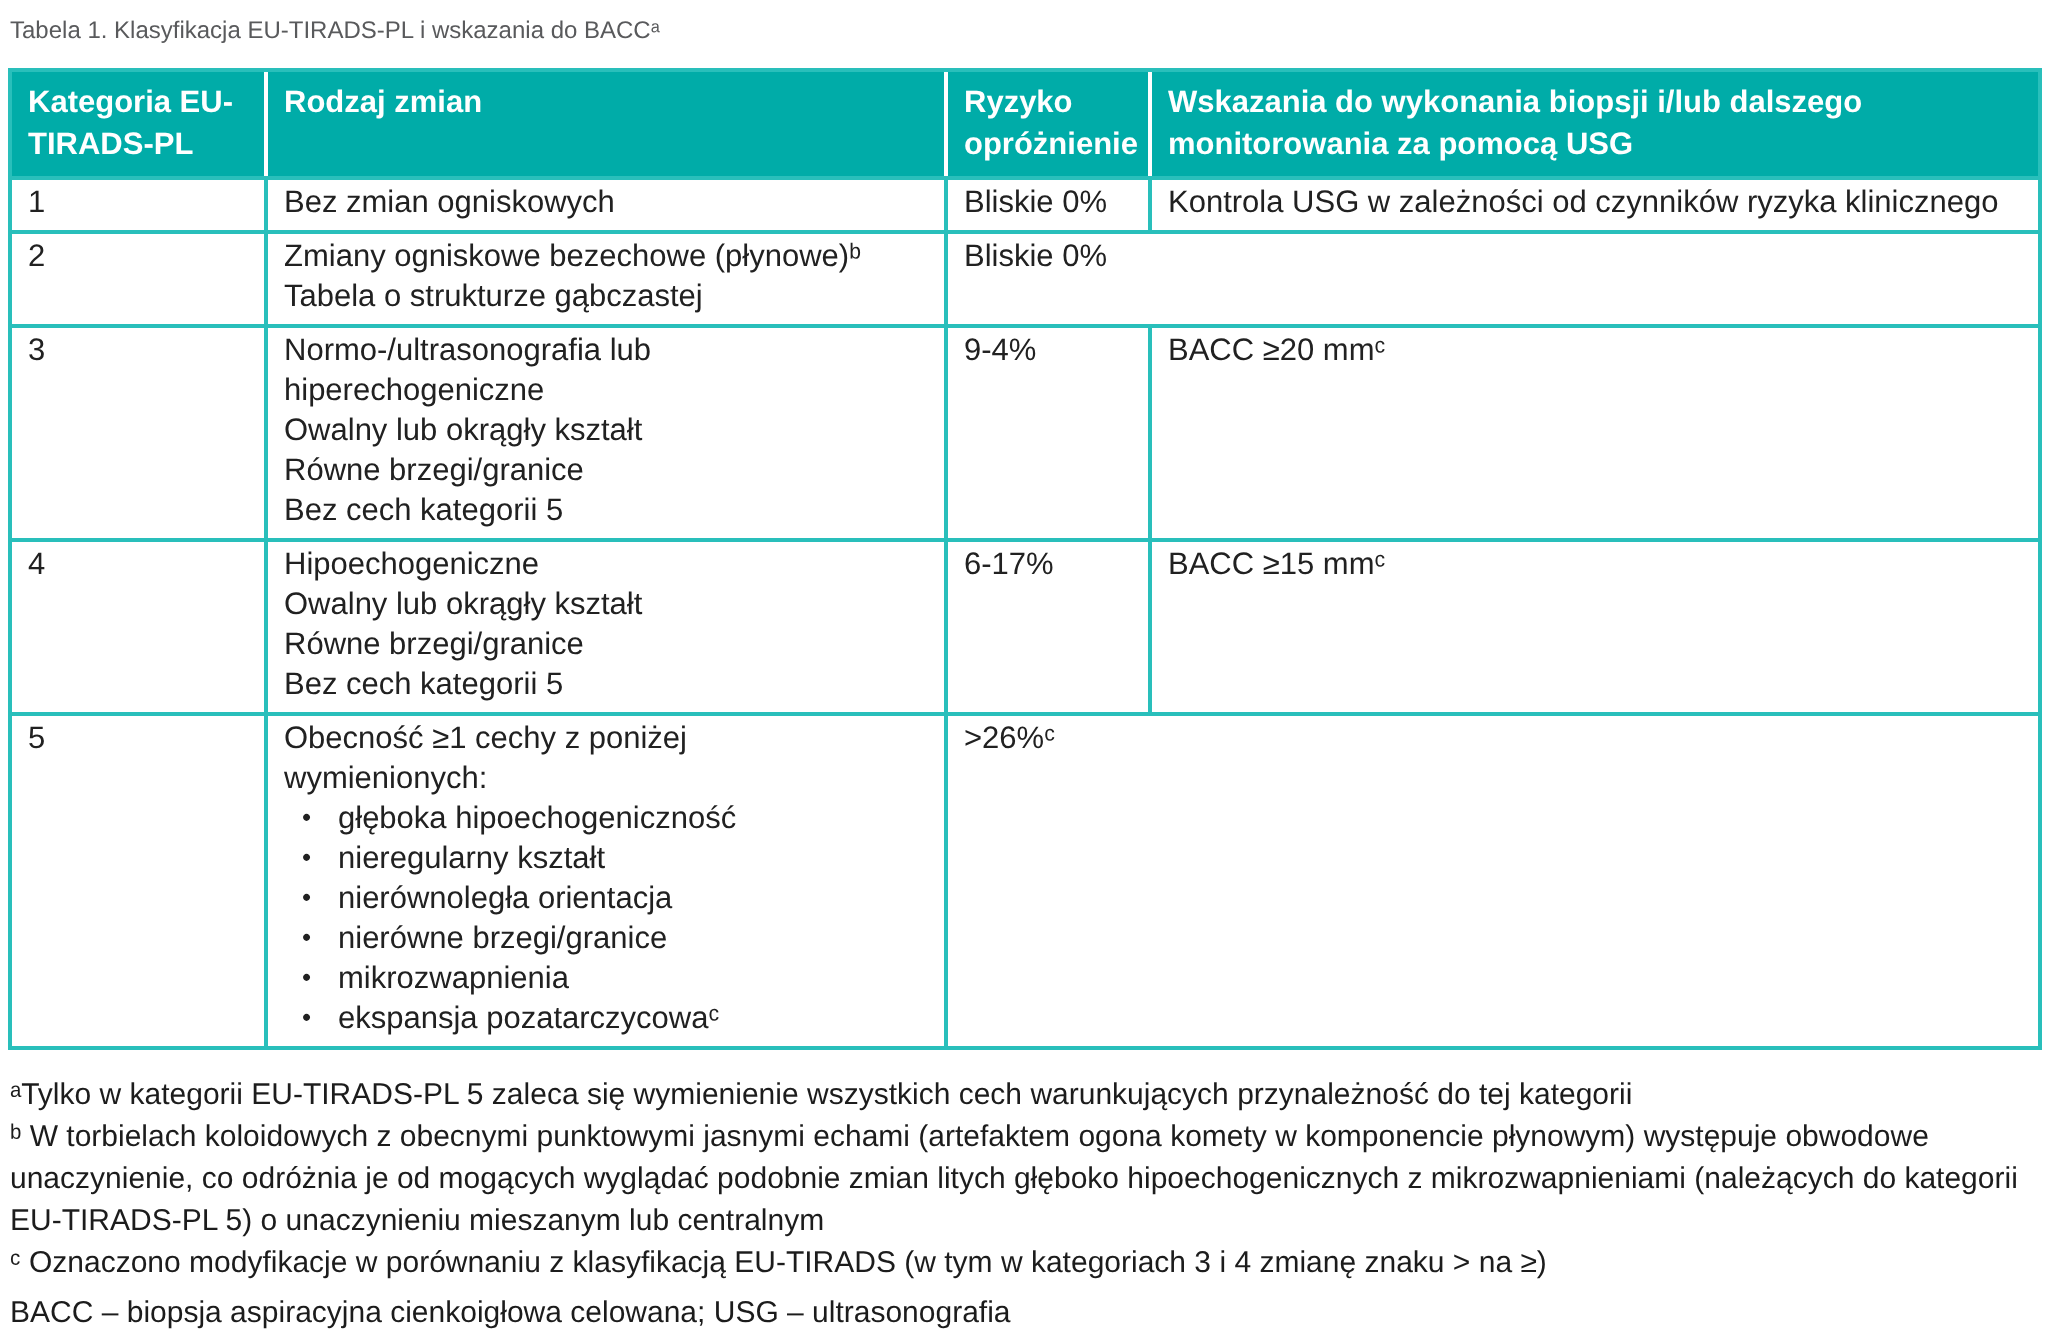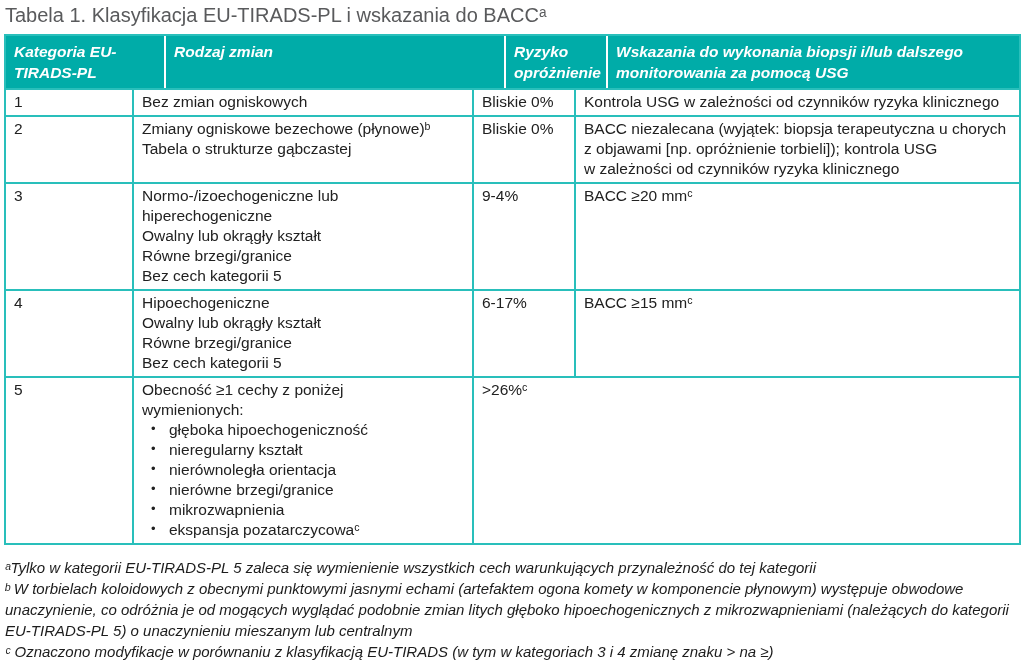--- a/index.html
+++ b/index.html
@@ -2,41 +2,41 @@
 <html lang="pl"><head>
 <meta charset="utf-8">
 <style>
   html,body{margin:0;padding:0;}
   body{
     width:1024px;height:670px;overflow:hidden;background:#ffffff;
     font-family:"Liberation Sans","DejaVu Sans",sans-serif;color:#212121;
     -webkit-font-smoothing:antialiased;
   }
   .page{padding:7px 3px 0 4px;}
-  .caption{color:#595a5c;font-size:20px;line-height:17px;margin:0 0 10px 1px;}
+  .caption{color:#595a5c;font-size:12px;line-height:17px;margin:0 0 10px 1px;}
   .table{border:2px solid #29bfbb;background:#ffffff;}
   .thead{
     display:grid;grid-template-columns:126px 340px 102px 1fr;
     background:#00aca8;color:#ffffff;font-weight:bold;
-    font-size:15.5px;line-height:21px;font-style:italic;
+    font-size:15.5px;line-height:21px;
   }
   .th{padding:5px 6px 5px 8px;}
-  .th + .th{border-left:2px solid #ffffff;margin-left:32px;}
+  .th + .th{border-left:2px solid #ffffff;}
   .row{
     display:grid;grid-template-columns:126px 340px 102px 1fr;
     border-top:2px solid #29bfbb;font-size:15.5px;line-height:20px;
   }
   .cell{padding:2px 8px 3px;}
   .cell + .cell{border-left:2px solid #29bfbb;}
   .c2{padding-right:30px;}
   .line{position:relative;}
   .line.bullet{padding-left:27px;}
   .line.bullet .dot{position:absolute;left:9px;top:-1px;font-size:13px;}
   .footnotes{margin:12px 0 0 1px;font-size:15px;line-height:21px;max-width:1016px;color:#1c1c1c;}
-  .footnote{margin:0;font-style:italic;}
+  .footnote{margin:0;}
   .abbrev{margin-top:4px;}
 </style>
 </head>
 <body>
 
 <div class="page">
 
   <div class="caption">Tabela 1. Klasyfikacja EU-TIRADS-PL i wskazania do BACCᵃ</div>
 
   <div class="table">
@@ -55,26 +55,25 @@
           <div class="cell c3">Bliskie 0%</div>
           <div class="cell c4">Kontrola USG w zależności od czynników ryzyka klinicznego</div>
         </div>
         <div class="row">
           <div class="cell c1">2</div>
           <div class="cell c2">
             <div class="line">Zmiany ogniskowe bezechowe (płynowe)ᵇ</div>
             <div class="line">Tabela o strukturze gąbczastej</div>
           </div>
           <div class="cell c3">Bliskie 0%</div>
-          <div class="cell c4">BACC niezalecana (wyjątek: biopsja terapeutyczna u&nbsp;chorych z&nbsp;objawami [np. opróżnienie torbieli]); kontrola USG w&nbsp;zależności od czynników ryzyka klinicznego</div>
         </div>
         <div class="row">
           <div class="cell c1">3</div>
           <div class="cell c2">
-            <div class="line">Normo-/izoechogeniczne lub hiperechogeniczne</div>
+            <div class="line">Normo-/ultrasonografia lub hiperechogeniczne</div>
             <div class="line">Owalny lub okrągły kształt</div>
             <div class="line">Równe brzegi/granice</div>
             <div class="line">Bez cech kategorii 5</div>
           </div>
           <div class="cell c3">9-4%</div>
           <div class="cell c4">BACC ≥20 mmᶜ</div>
         </div>
         <div class="row">
           <div class="cell c1">4</div>
           <div class="cell c2">

